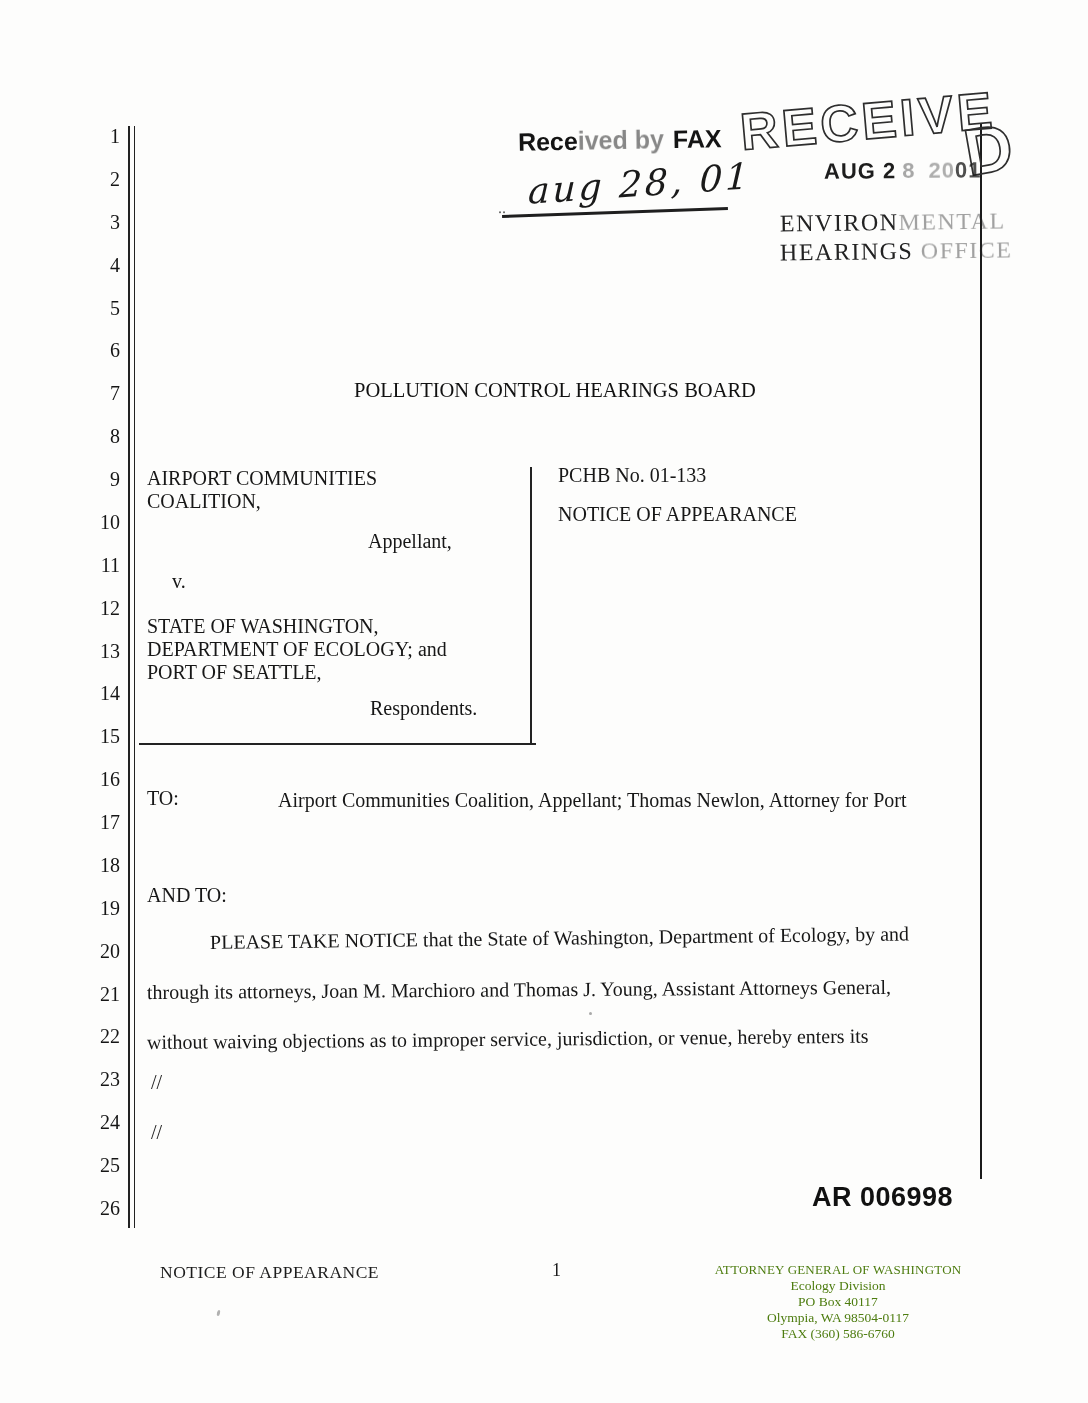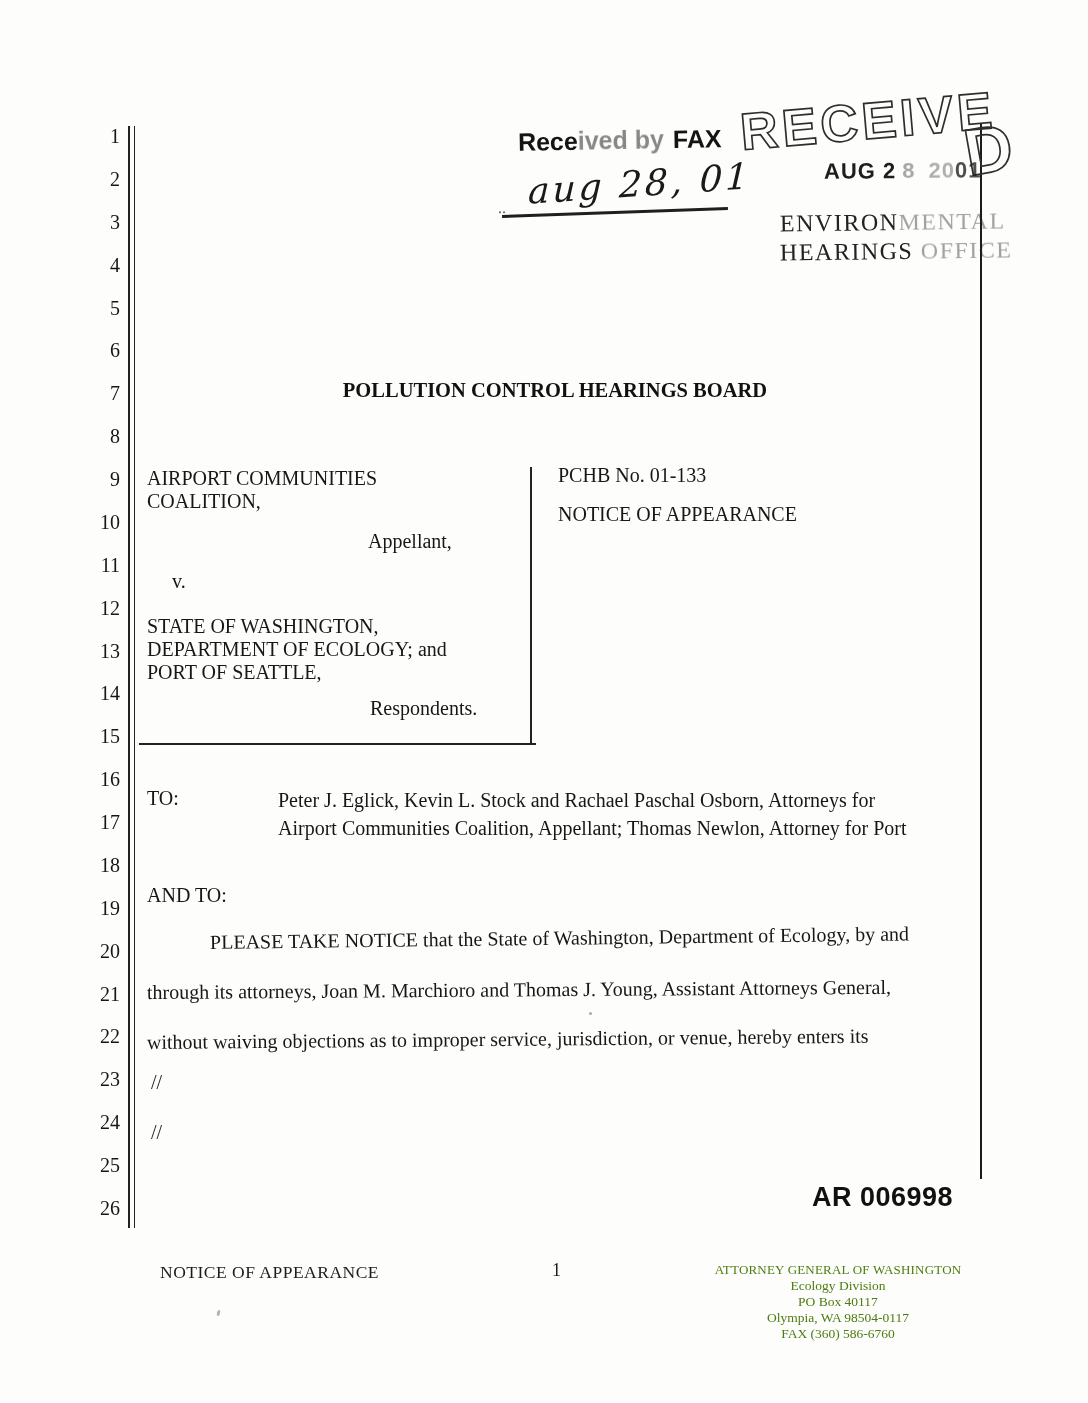--- a/index.html
+++ b/index.html
@@ -20,21 +20,21 @@
     left:84px;top:126px;width:36px;height:1092px;
     display:flex;flex-direction:column;justify-content:space-between;
     text-align:right;font-size:20px;line-height:20px;color:#161616;
   }
   .vrule{background:#222;width:1.5px;}
   .rrule{background:#1b1b1b;width:2px;}
 
   
   .doc-text{font-size:20px;white-space:nowrap;color:#171717;}
   .title-block{left:140px;top:379px;width:830px;text-align:center;
-    font-weight:bold;font-size:20.5px;line-height:23px;color:#111;}
+    font-weight:normal;font-size:20.5px;line-height:23px;color:#111;}
 
   .cap-divider{left:530px;top:467px;width:1.5px;height:278px;background:#222;}
   .cap-bottom{left:139px;top:743px;width:397px;height:2px;background:#222;}
 
   .to-lines div{line-height:27.5px;}
   .body-line{transform-origin:left center;}
 
   .slash{font-size:20px;color:#222;}
 
   .bates{font-family:"Liberation Sans",sans-serif;font-weight:bold;
@@ -150,21 +150,20 @@
   <div class="abs doc-text" style="left:147px;top:615px;">STATE OF WASHINGTON,</div>
   <div class="abs doc-text" style="left:147px;top:638px;">DEPARTMENT OF ECOLOGY; and</div>
   <div class="abs doc-text" style="left:147px;top:661px;">PORT OF SEATTLE,</div>
   <div class="abs doc-text" style="left:370px;top:697px;">Respondents.</div>
 
   <div class="abs doc-text" style="left:558px;top:464px;">PCHB No. 01-133</div>
   <div class="abs doc-text" style="left:558px;top:503px;">NOTICE OF APPEARANCE</div>
 
   <div class="abs doc-text" style="left:147px;top:787px;">TO:</div>
   <div class="abs doc-text to-lines" style="left:278px;top:787px;">
-      <div>Peter J. Eglick, Kevin L. Stock and Rachael Paschal Osborn, Attorneys for</div>
       <div>Airport Communities Coalition, Appellant; Thomas Newlon, Attorney for Port</div>
     </div>
   <div class="abs doc-text" style="left:147px;top:884px;">AND TO:</div>
 
   <div class="abs doc-text body-line" style="left:210px;top:931px;transform:rotate(-0.7deg);">PLEASE TAKE NOTICE that the State of Washington, Department of Ecology, by and</div>
   <div class="abs doc-text body-line" style="left:147px;top:981px;transform:rotate(-0.4deg);">through its attorneys, Joan M. Marchioro and Thomas J. Young, Assistant Attorneys General,</div>
   <div class="abs doc-text body-line" style="left:147px;top:1031px;transform:rotate(-0.5deg);">without waiving objections as to improper service, jurisdiction, or venue, hereby enters its</div>
 
   <div class="abs slash" style="left:151px;top:1071px;">//</div>
   <div class="abs slash" style="left:151px;top:1121px;">//</div>

